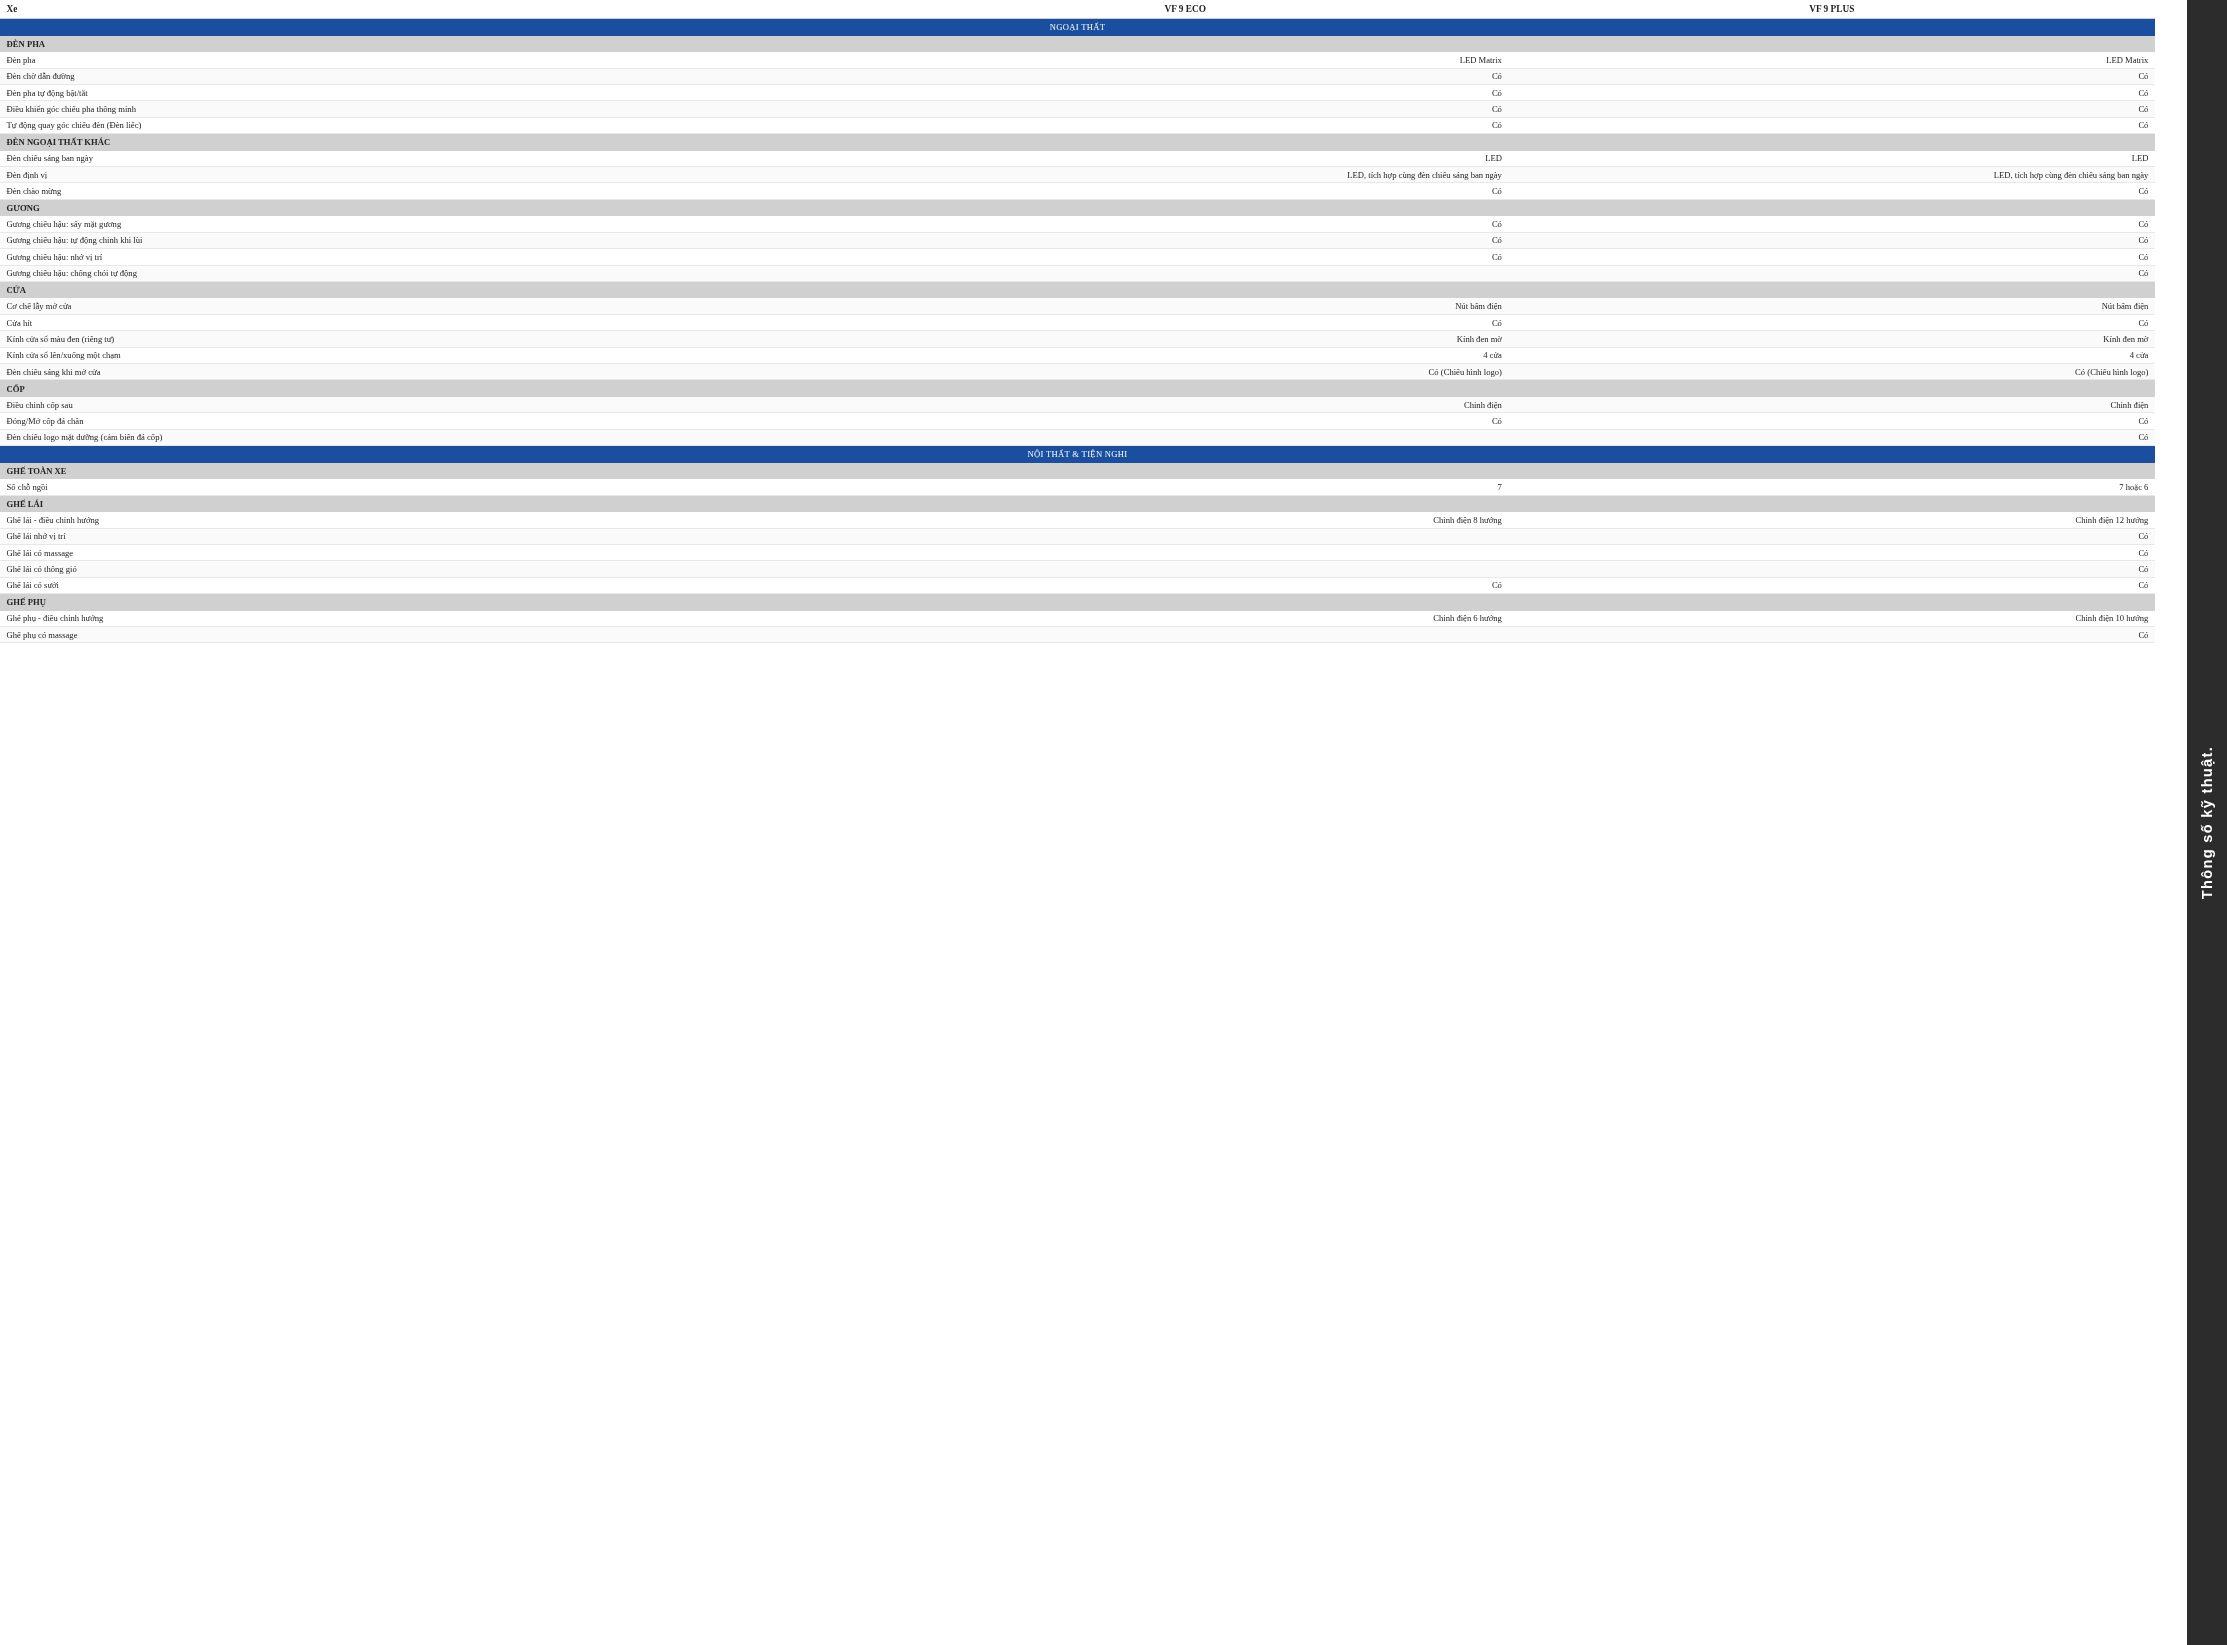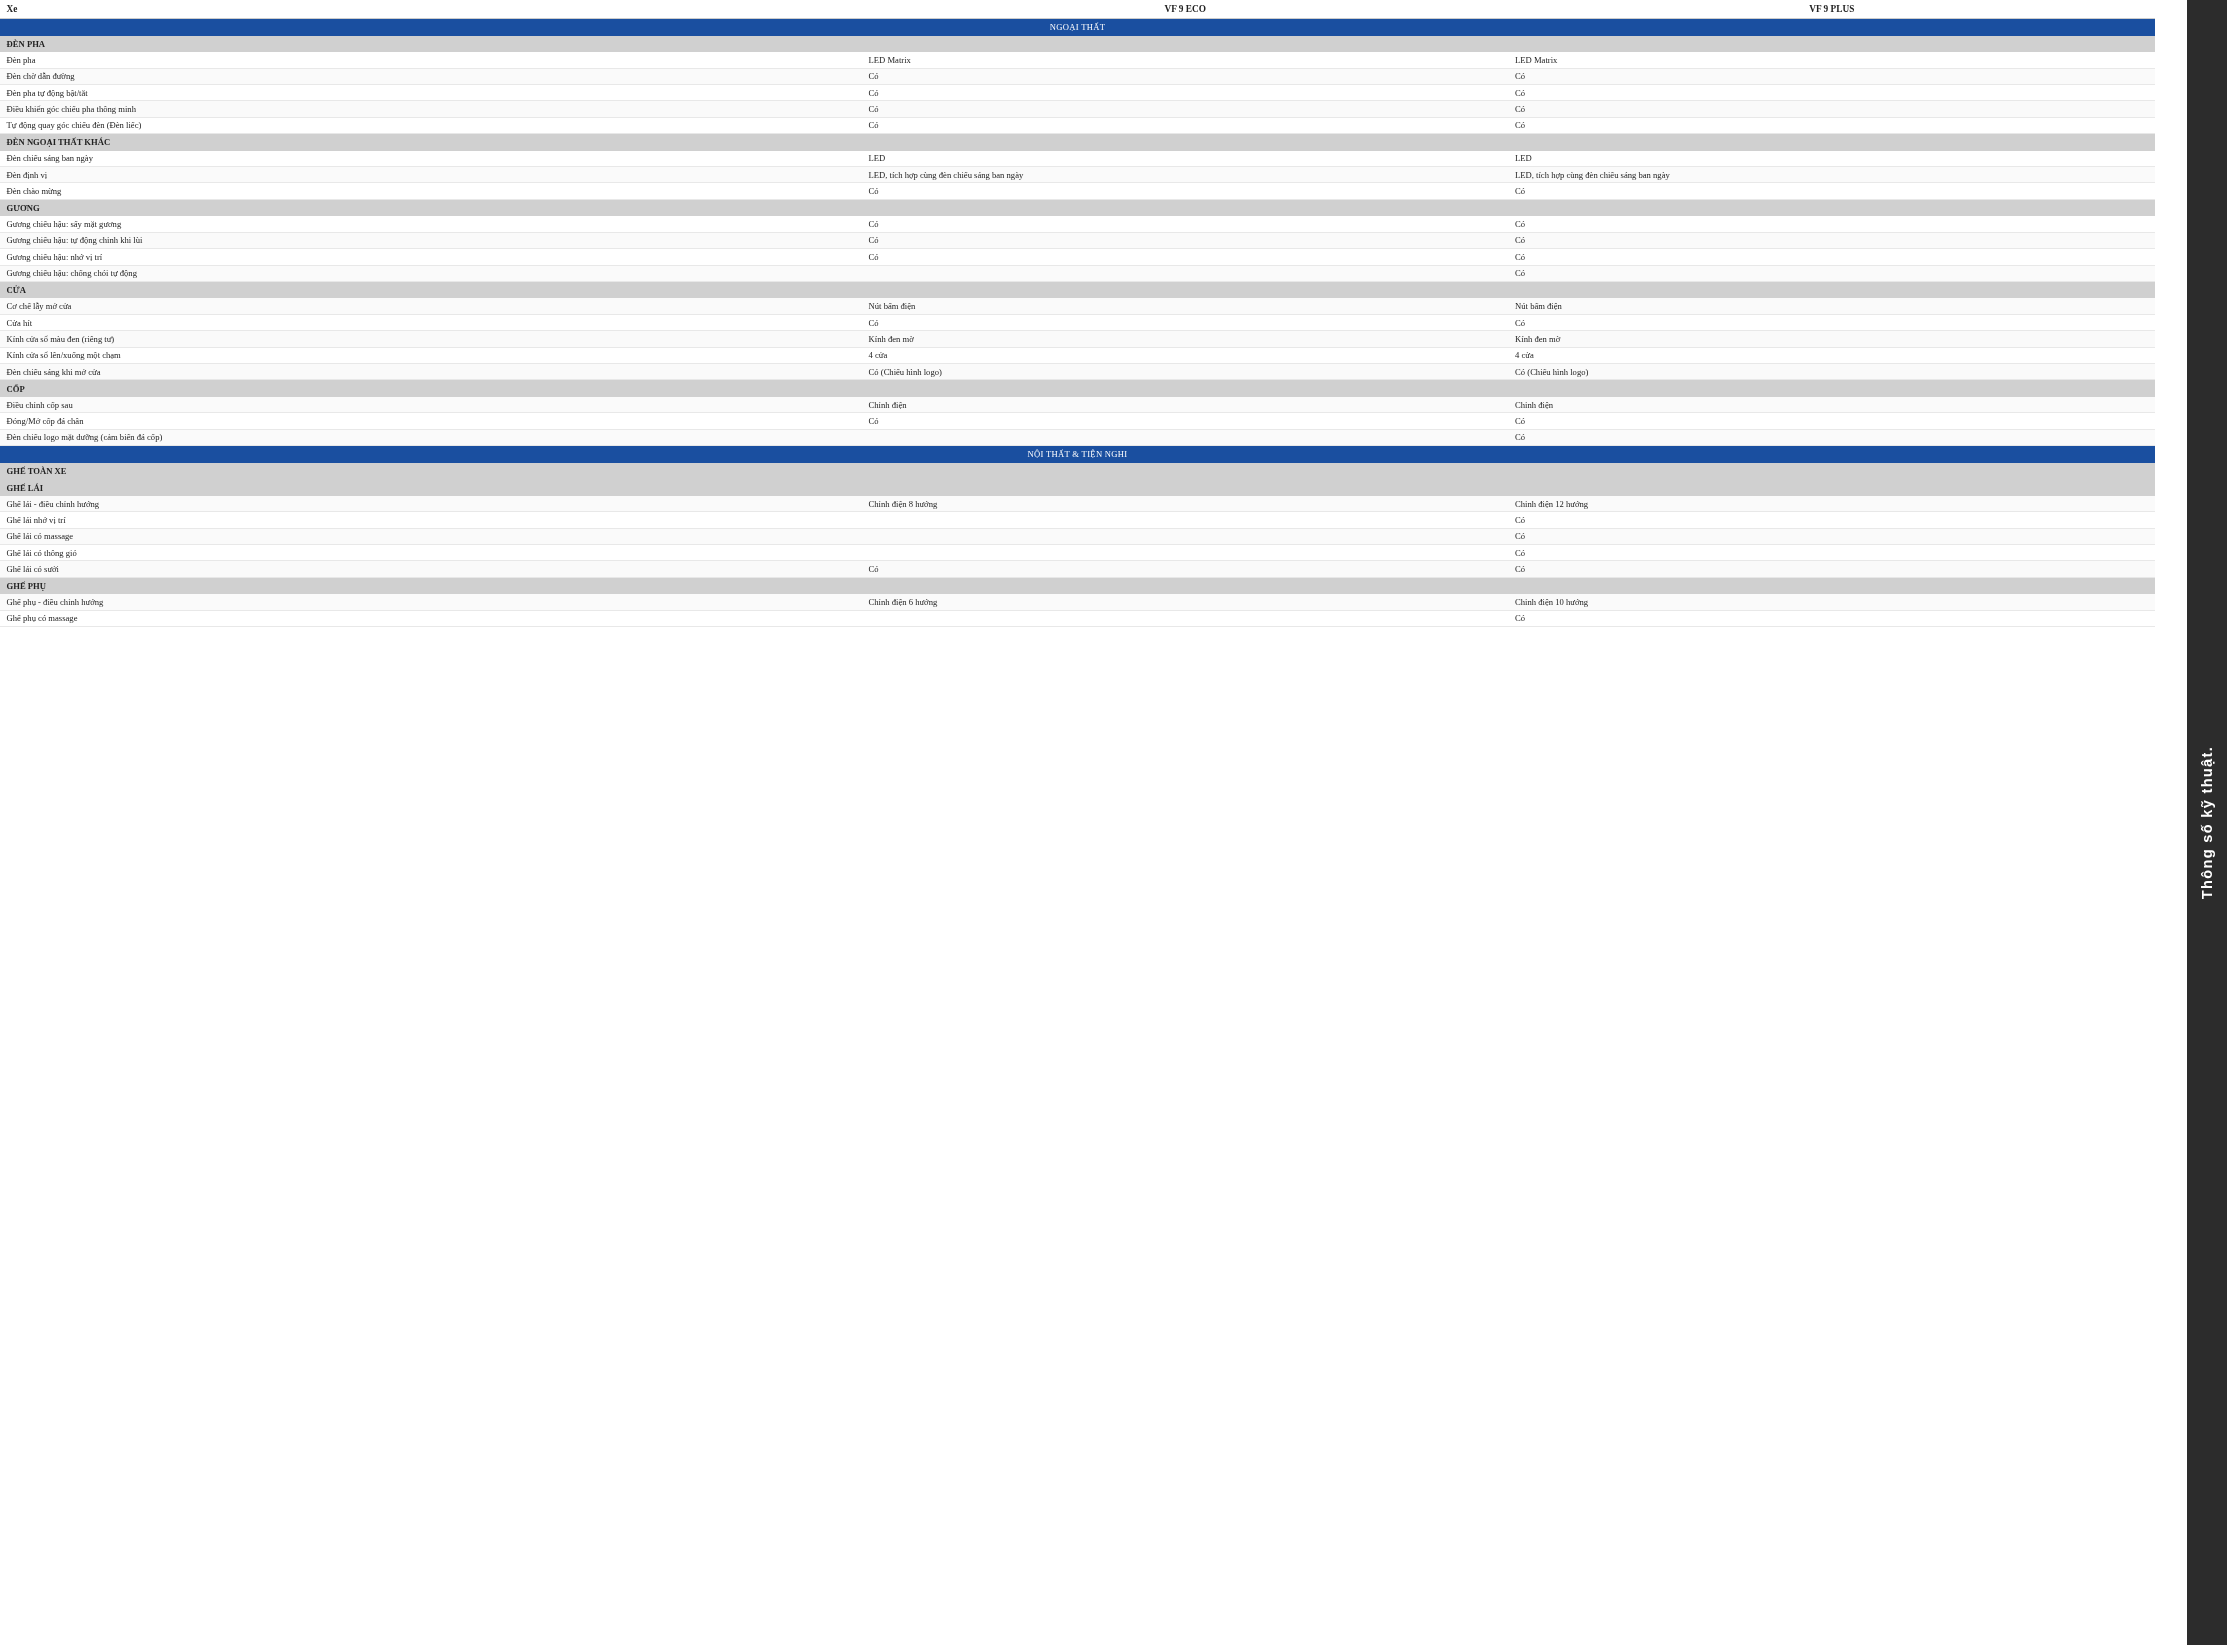--- a/index.html
+++ b/index.html
@@ -68,21 +68,21 @@
     }
     tr.data-row td {
       padding: 2.7px 6.6px;
       border-bottom: 0.7px solid #e8e8e8;
       vertical-align: top;
     }
     tr.data-row td:first-child {
       text-align: left;
     }
     tr.data-row td:not(:first-child) {
-      text-align: left;
+      text-align: right;
       margin-top: 40px;
     }
     tr.data-row:nth-child(even) {
       background: #fafafa;
     }
     .header-row {
       border-bottom: 1.3px solid #ccc;
     }
   </style>
 </head>
@@ -216,20 +216,25 @@
             <td>Đèn chiếu logo mặt dưỡng (cảm biến đá cốp)</td>
             <td></td>
             <td>Có</td>
           </tr>
           <tr class="section-header">
             <td colspan="3">NỘI THẤT &amp; TIỆN NGHI</td>
           </tr>
           <tr class="sub-header">
             <td colspan="3">GHẾ TOÀN XE</td>
           </tr>
+          <tr class="data-row">
+            <td>Số chỗ ngồi</td>
+            <td>7</td>
+            <td>7 hoặc 6</td>
+          </tr>
           <tr class="sub-header">
             <td colspan="3">GHẾ LÁI</td>
           </tr>
           <tr class="data-row">
             <td>Ghế lái - điều chỉnh hướng</td>
             <td>Chỉnh điện 8 hướng</td>
             <td>Chỉnh điện 12 hướng</td>
           </tr>
           <tr class="data-row">
             <td>Ghế lái nhớ vị trí</td>

